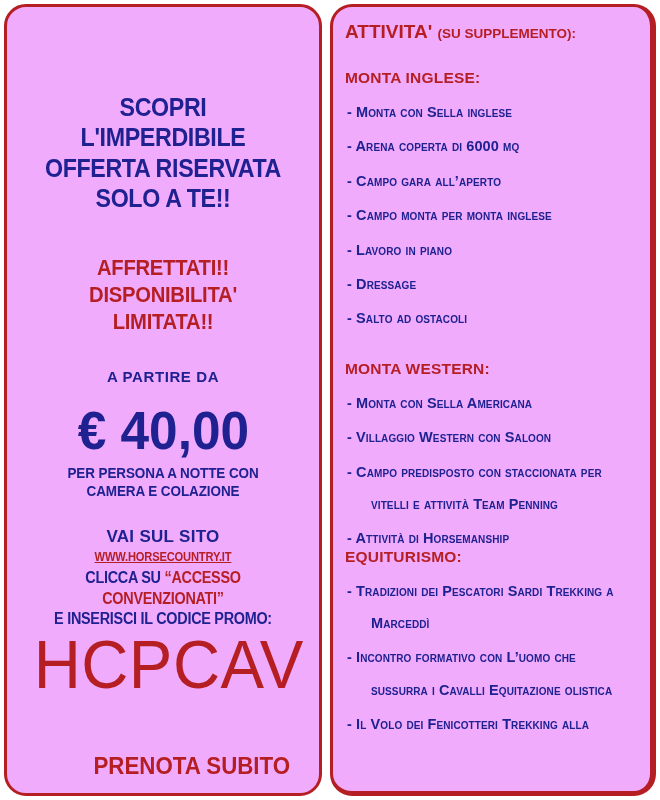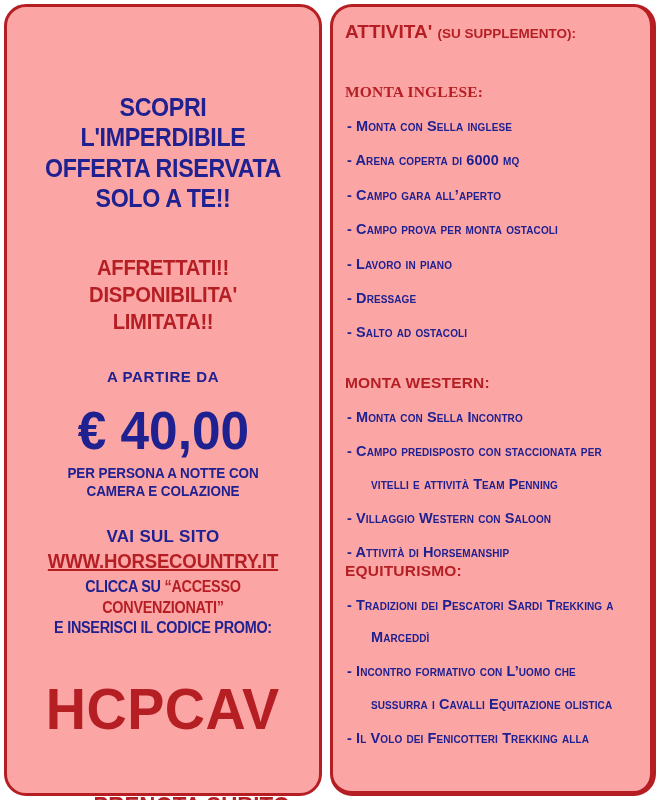--- a/index.html
+++ b/index.html
@@ -16,21 +16,21 @@
   .flyer {
     position: relative;
     width: 660px;
     height: 800px;
     display: flex;
     background: #ffffff;
   }
 
   
   .panel {
-    background: #fca5a5;
+    background: #f0abfc;
     box-sizing: border-box;
   }
   .panel-left {
     position: absolute;
     left: 4px;
     top: 4px;
     width: 318px;
     height: 792px;
     border: 3px solid #b51f24;
     border-radius: 22px;
@@ -109,44 +109,43 @@
 
   .cta-site {
     margin-top: 26px;
     font-size: 17px;
     font-weight: bold;
     letter-spacing: 0.3px;
     color: #1f2191;
   }
   .url {
     margin-top: 3px;
-    font-size: 20px;
+    font-size: 12px;
     font-weight: bold;
     letter-spacing: -0.2px;
     color: #b51f24;
     text-decoration: underline;
     text-underline-offset: 1px;
   }
   .url div { transform: scaleX(0.93); }
 
   .instruction {
     margin-top: 4px;
     font-size: 16px;
     font-weight: bold;
     line-height: 1.28;
     letter-spacing: -0.3px;
     color: #1f2191;
   }
   .instruction div { transform: scaleX(0.9); }
   .instruction .quoted { color: #b51f24; }
 
   .promo-code {
-    margin-top: 41px;
-    font-size: 58px;
-    font-weight: bold;
+    font-size: 68px;
+    font-weight: normal;
     letter-spacing: 0.5px;
     line-height: 1;
     color: #b51f24;
   }
   .promo-code span { transform: scaleX(0.96); display: inline-block; }
 
   .book-now {
     margin-top: 54px;
     font-size: 24px;
     font-weight: bold;
@@ -184,21 +183,21 @@
     letter-spacing: 0px;
   }
 
   .sec-head {
     font-size: 15.5px;
     font-weight: bold;
     color: #b51f24;
     font-variant: small-caps;
     letter-spacing: 0.2px;
   }
-  .mi-head  { margin-top: 40px; font-family: Liberation Serif, serif; }
+  .mi-head  { margin-top: 26px; }
   .mw-head  { margin-top: 32px; }
   .eq-head  { }
 
   .bullet {
     font-size: 14.5px;
     font-weight: bold;
     color: #1f2191;
     font-variant: small-caps;
     letter-spacing: 0.1px;
     line-height: 1.2;
@@ -262,29 +261,29 @@
 
       <div class="act-title">
         <span class="main">ATTIVITA'</span>
         <span class="sub">(SU SUPPLEMENTO):</span>
       </div>
 
       <div class="sec-head mi-head">MONTA INGLESE:</div>
       <div class="bullet">- Monta con Sella inglese</div>
       <div class="bullet">- Arena coperta di 6000 mq</div>
       <div class="bullet">- Campo gara all’aperto</div>
-      <div class="bullet">- Campo prova per monta ostacoli</div>
+      <div class="bullet">- Campo monta per monta inglese</div>
       <div class="bullet">- Lavoro in piano</div>
       <div class="bullet">- Dressage</div>
       <div class="bullet">- Salto ad ostacoli</div>
 
       <div class="sec-head mw-head">MONTA WESTERN:</div>
-      <div class="bullet">- Monta con Sella Incontro</div>
+      <div class="bullet">- Monta con Sella Americana</div>
+      <div class="bullet">- Villaggio Western con Saloon</div>
       <div class="bullet"><span>- Campo predisposto con staccionata per</span><span class="cont">vitelli e attività Team Penning</span></div>
-      <div class="bullet">- Villaggio Western con Saloon</div>
       <div class="bullet">- Attività di Horsemanship</div>
 
       <div class="sec-head eq-head">EQUITURISMO:</div>
       <div class="bullet"><span>- Tradizioni dei Pescatori Sardi Trekking a</span><span class="cont">Marceddì</span></div>
       <div class="bullet"><span>- Incontro formativo con L’uomo che</span><span class="cont">sussurra i Cavalli Equitazione olistica</span></div>
       <div class="bullet"><span>- Il Volo dei Fenicotteri Trekking alla</span></div>
 
     </div>
   </div>
 

